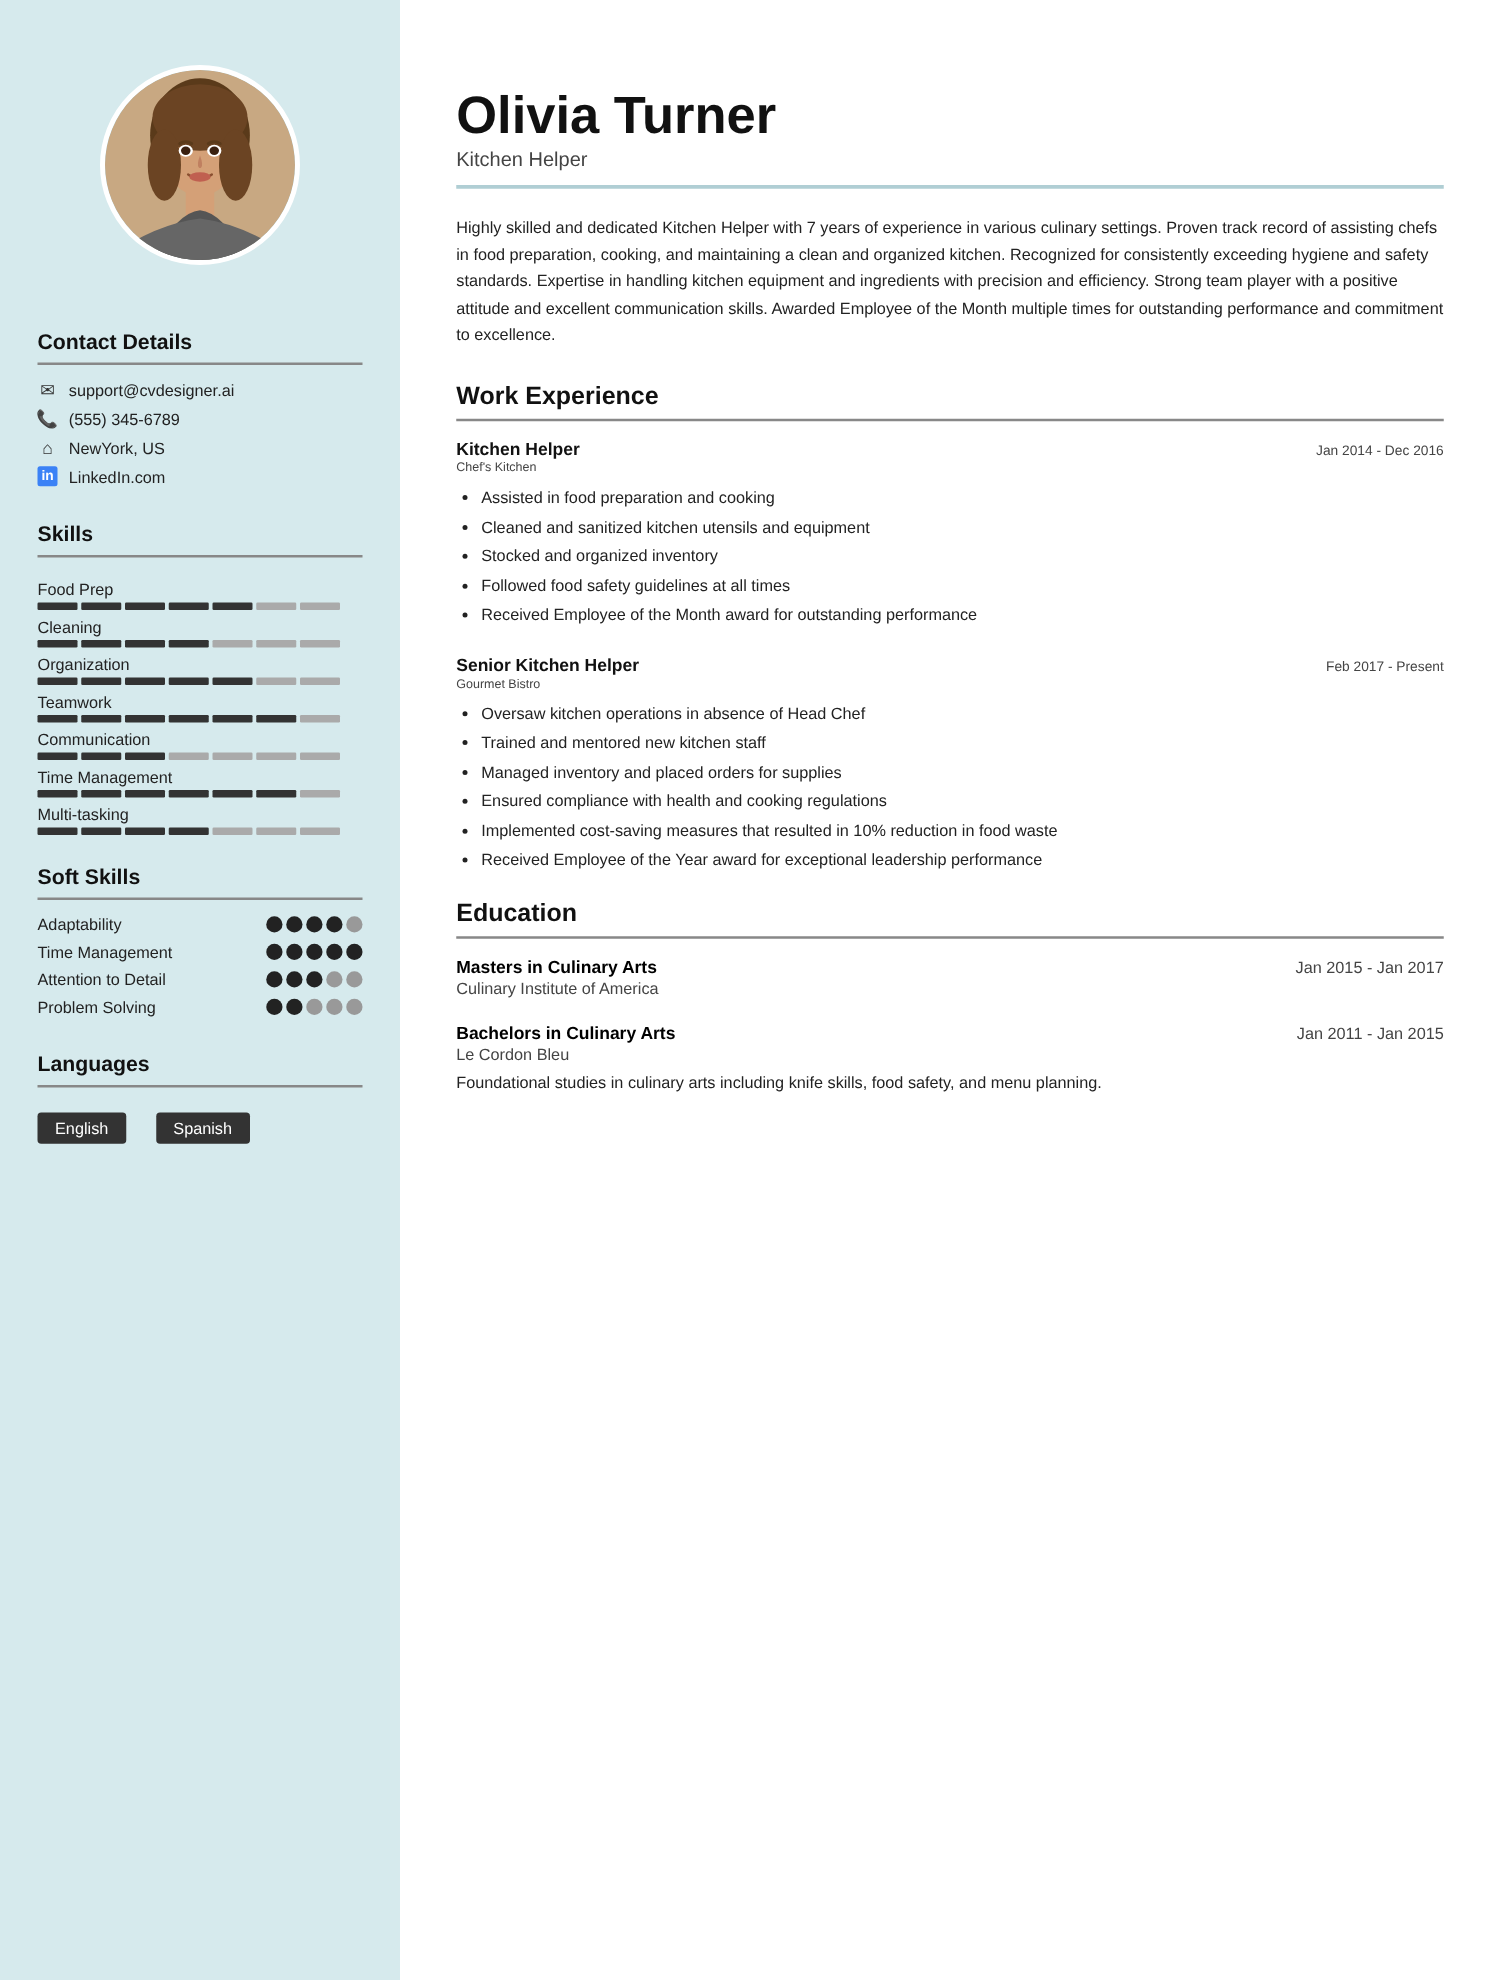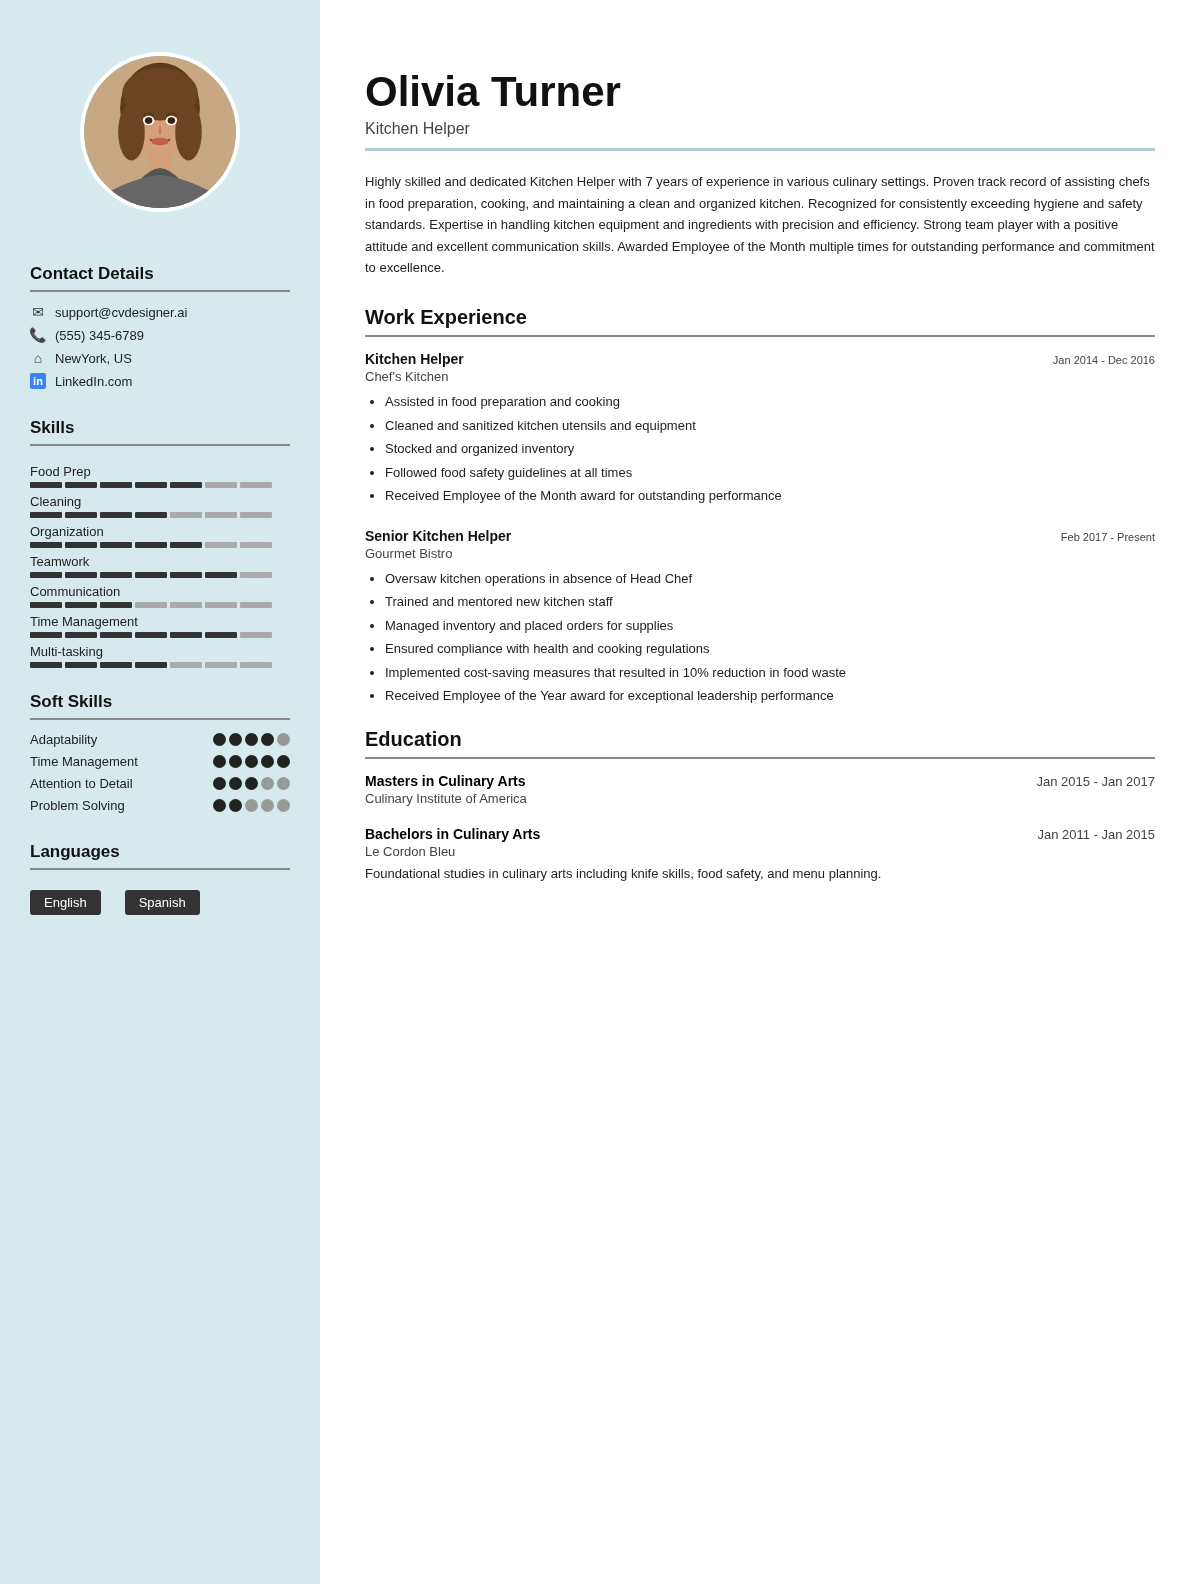--- a/index.html
+++ b/index.html
@@ -226,21 +226,21 @@
       color: #111;
     }
 
     .job-date {
       font-size: 11px;
       color: #444;
       white-space: nowrap;
     }
 
     .job-company {
-      font-size: 13px;
+      font-size: 10px;
       color: #444;
       margin-bottom: 8px;
     }
 
     .job-bullets {
       list-style: disc;
       padding-left: 20px;
     }
 
     .job-bullets li {

